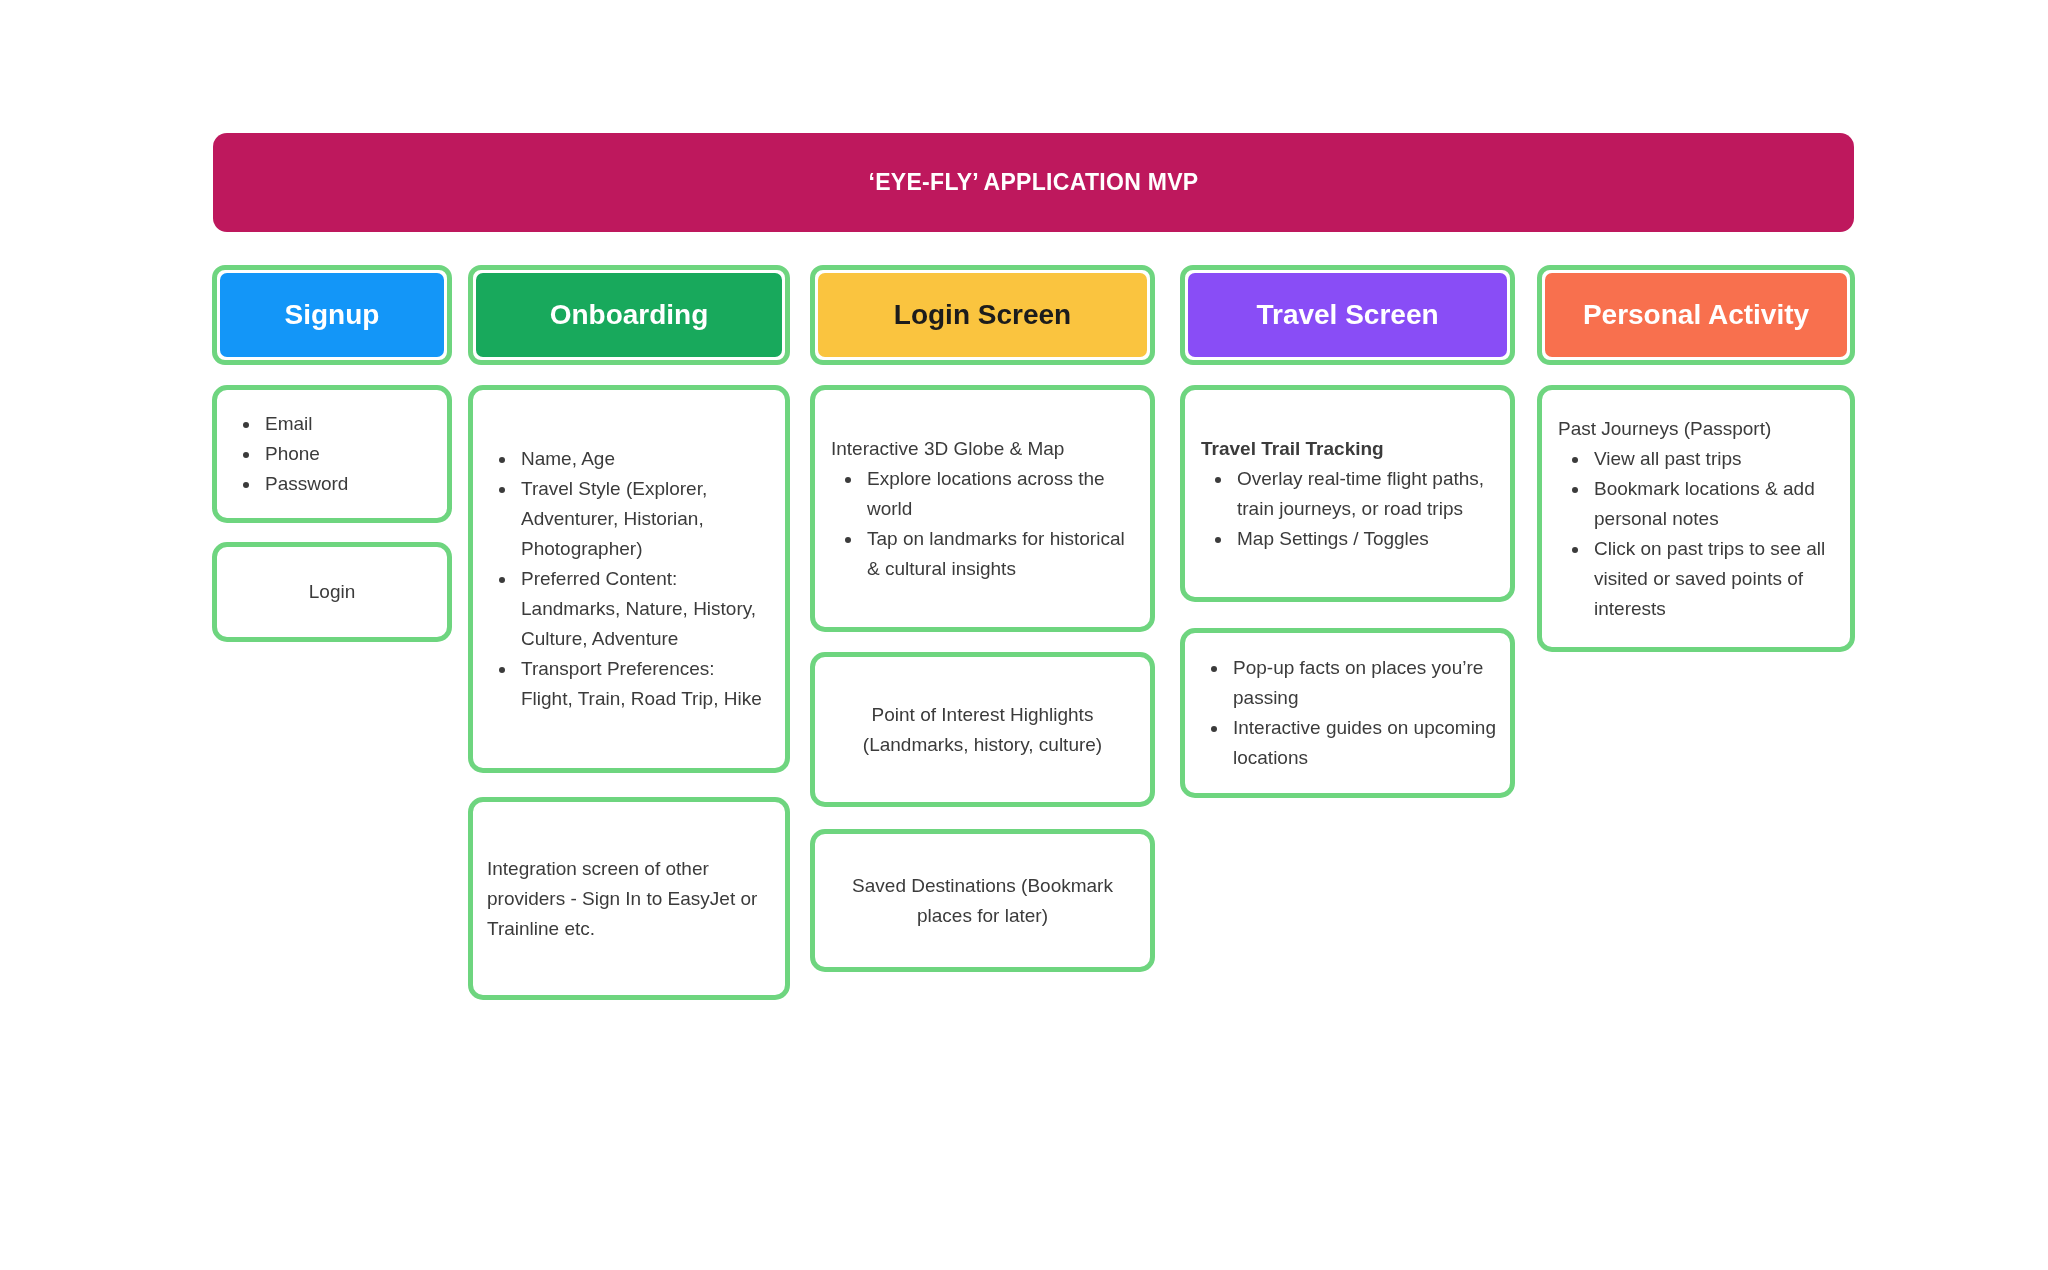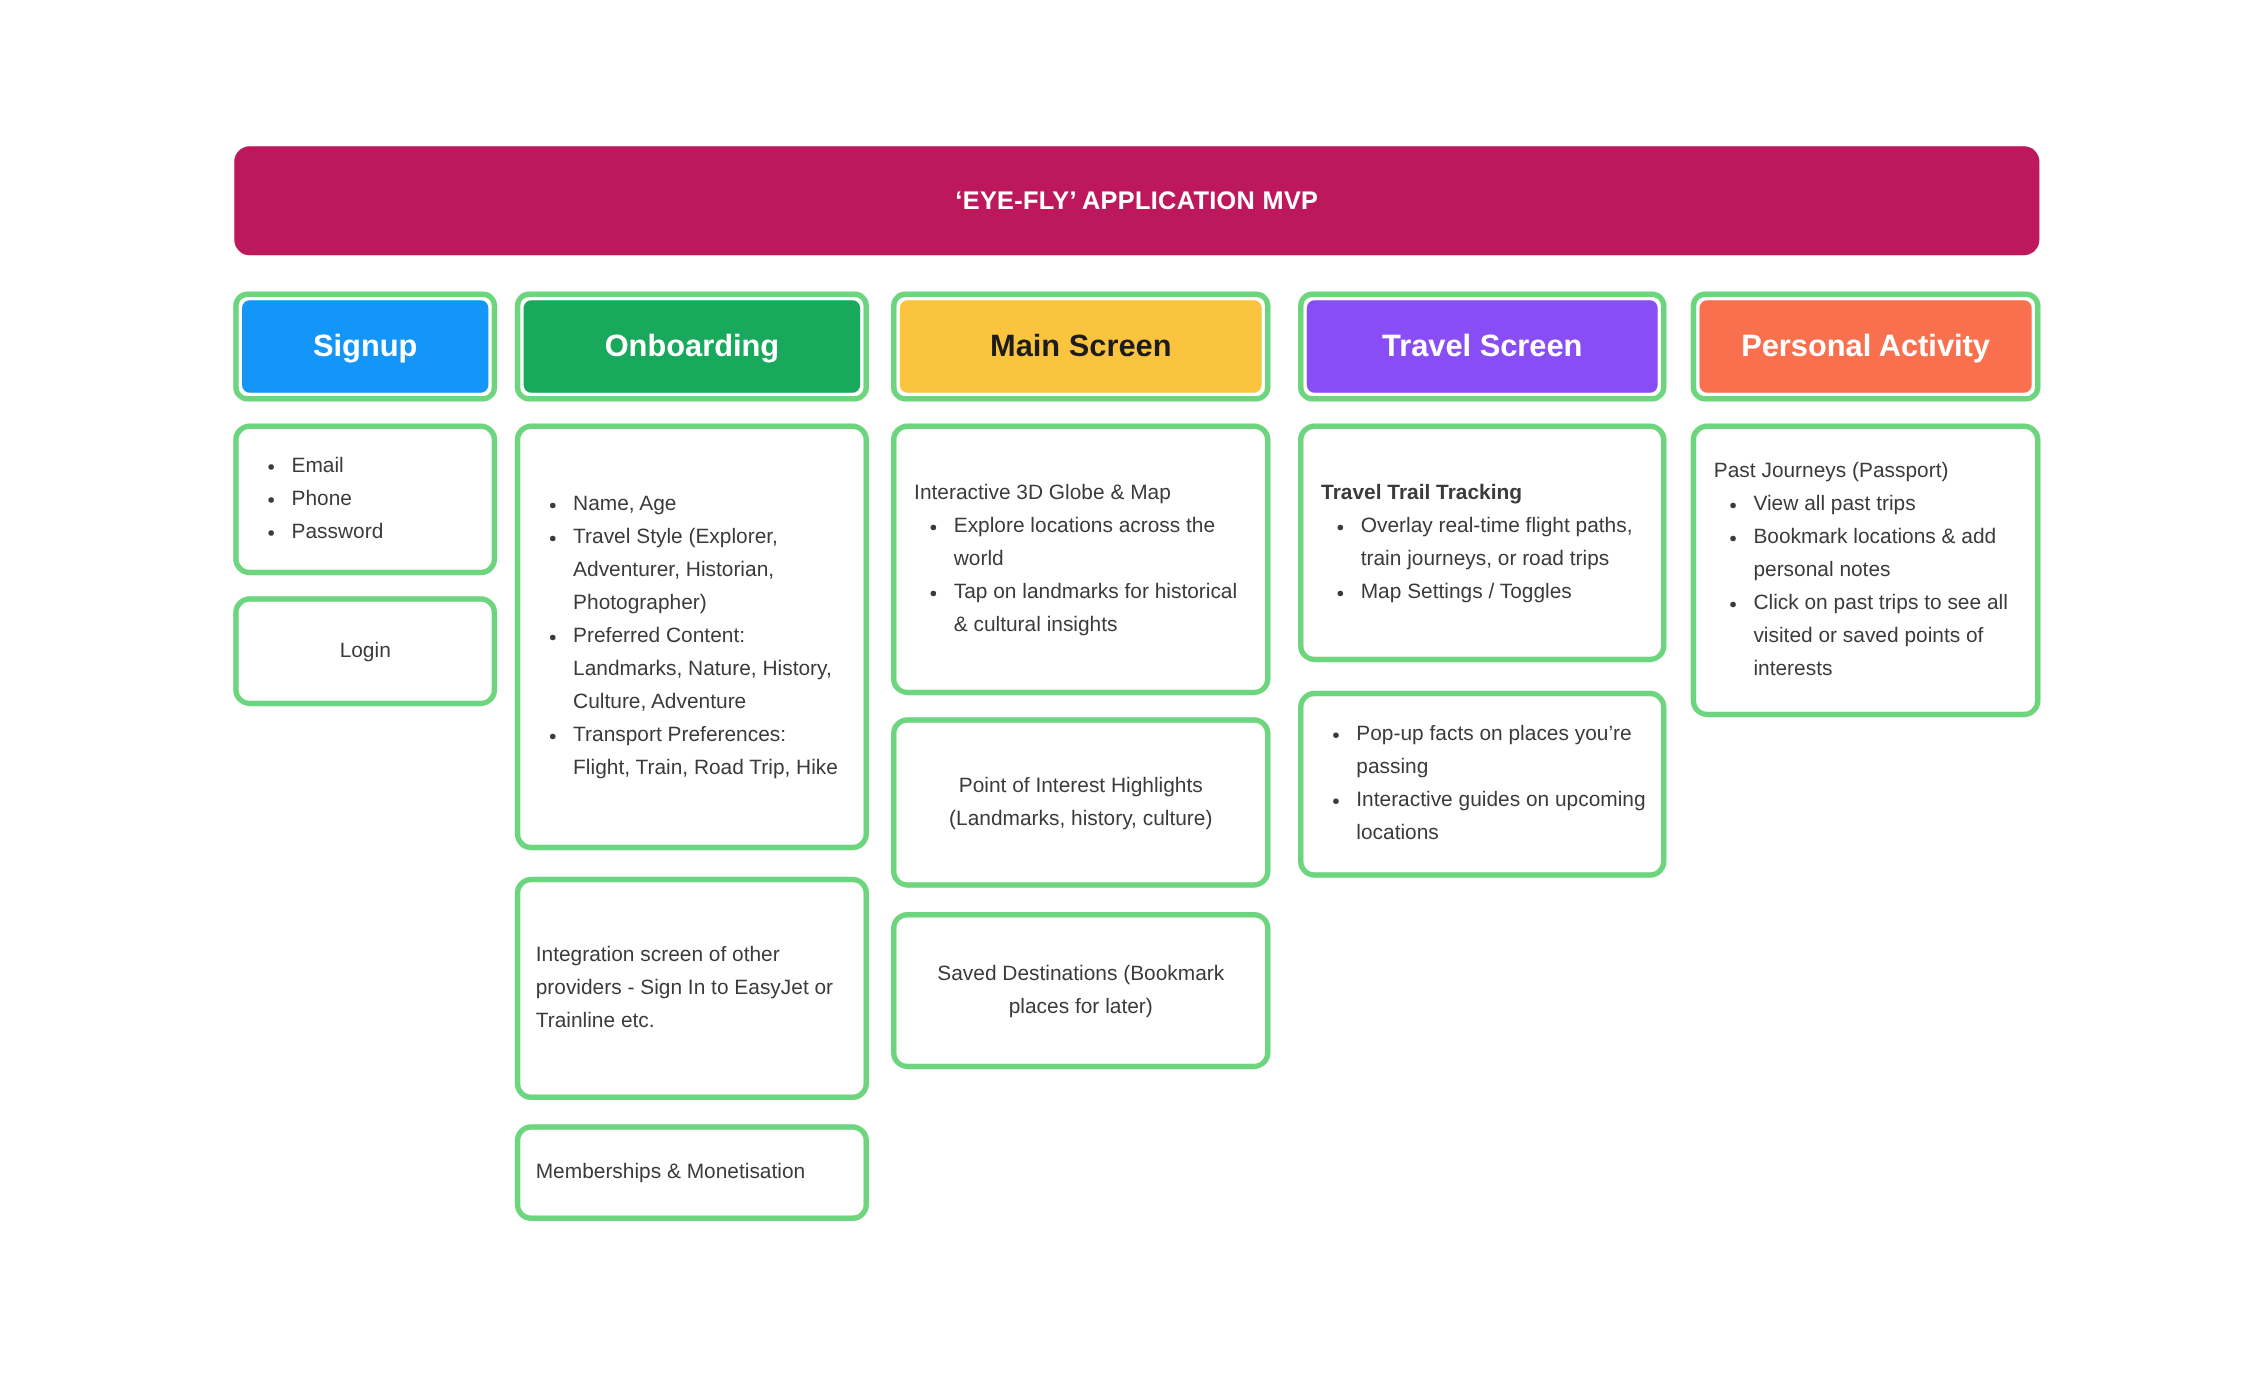--- a/index.html
+++ b/index.html
@@ -120,28 +120,25 @@
         <ul class="bullets">
           <li>Name, Age</li>
           <li>Travel Style (Explorer, Adventurer, Historian, Photographer)</li>
           <li>Preferred Content: Landmarks, Nature, History, Culture, Adventure</li>
           <li>Transport Preferences: Flight, Train, Road Trip, Hike</li>
         </ul>
       </div>
       <div class="node body-node left-text" style="height: 203px; margin-top: 24px;">
         <span>Integration screen of other providers - Sign In to EasyJet or Trainline etc.</span>
       </div>
-      <div class="node body-node left-text" style="height: 88px; margin-top: 22px;">
-        <span>Memberships &amp; Monetisation</span>
-      </div>
     </div>
     <div class="column" style="left: 810px; width: 345px;">
       <div class="node header-node">
         <div class="header-fill" style="background: rgb(250, 196, 63);">
-          <span class="header-label" style="color: rgb(28, 28, 28);">Main Screen</span>
+          <span class="header-label" style="color: rgb(28, 28, 28);">Login Screen</span>
         </div>
       </div>
       <div class="node body-node" style="height: 247px; margin-top: 20px;">
         <div class="titled">
           <div class="box-title">Interactive 3D Globe &amp; Map</div>
           <ul class="bullets">
             <li>Explore locations across the world</li>
             <li>Tap on landmarks for historical &amp; cultural insights</li>
           </ul>
         </div>

